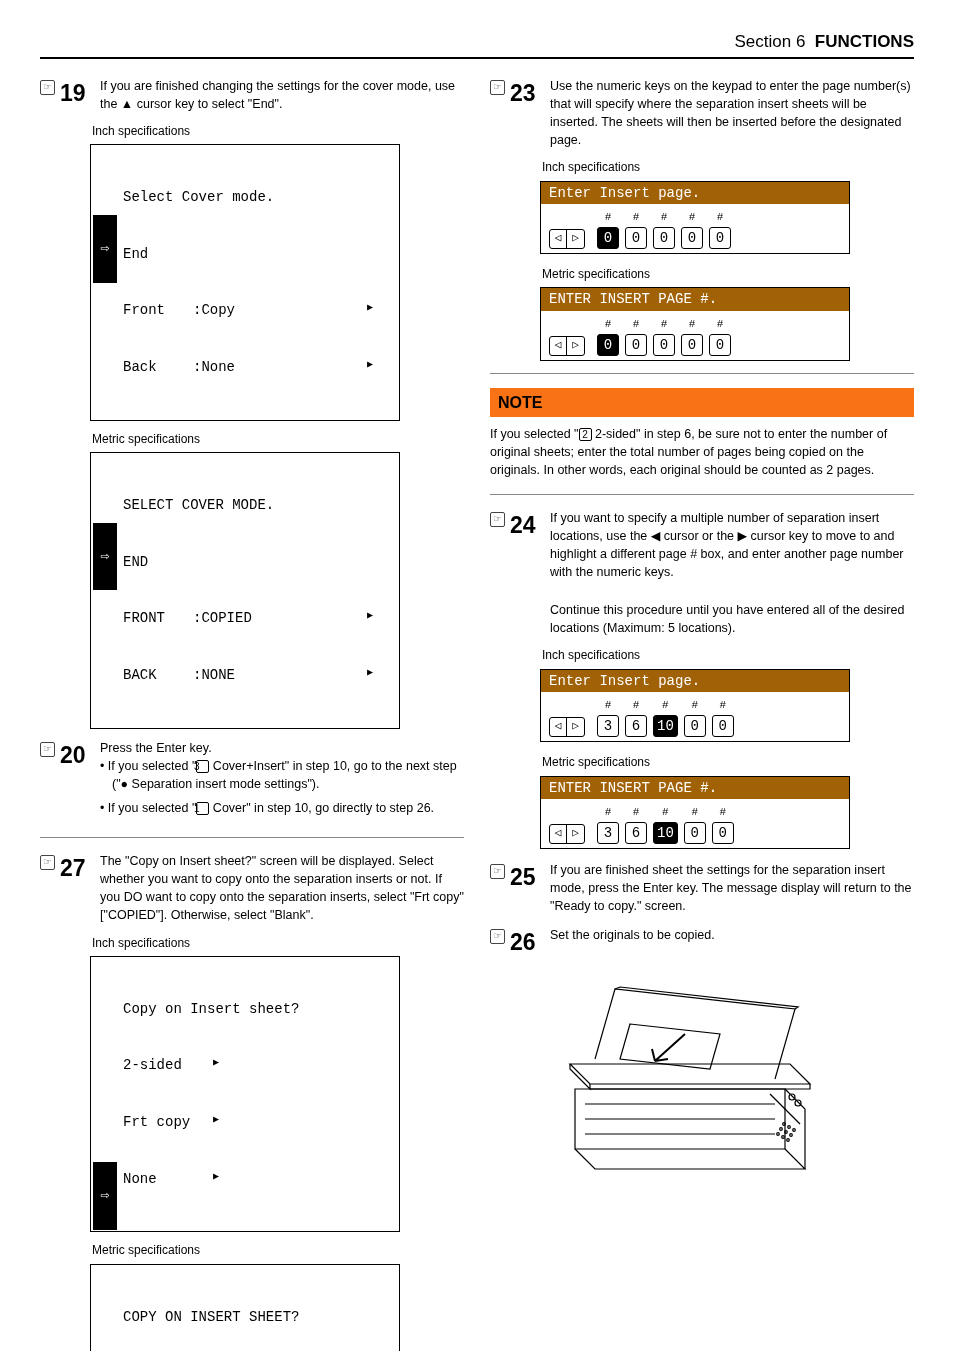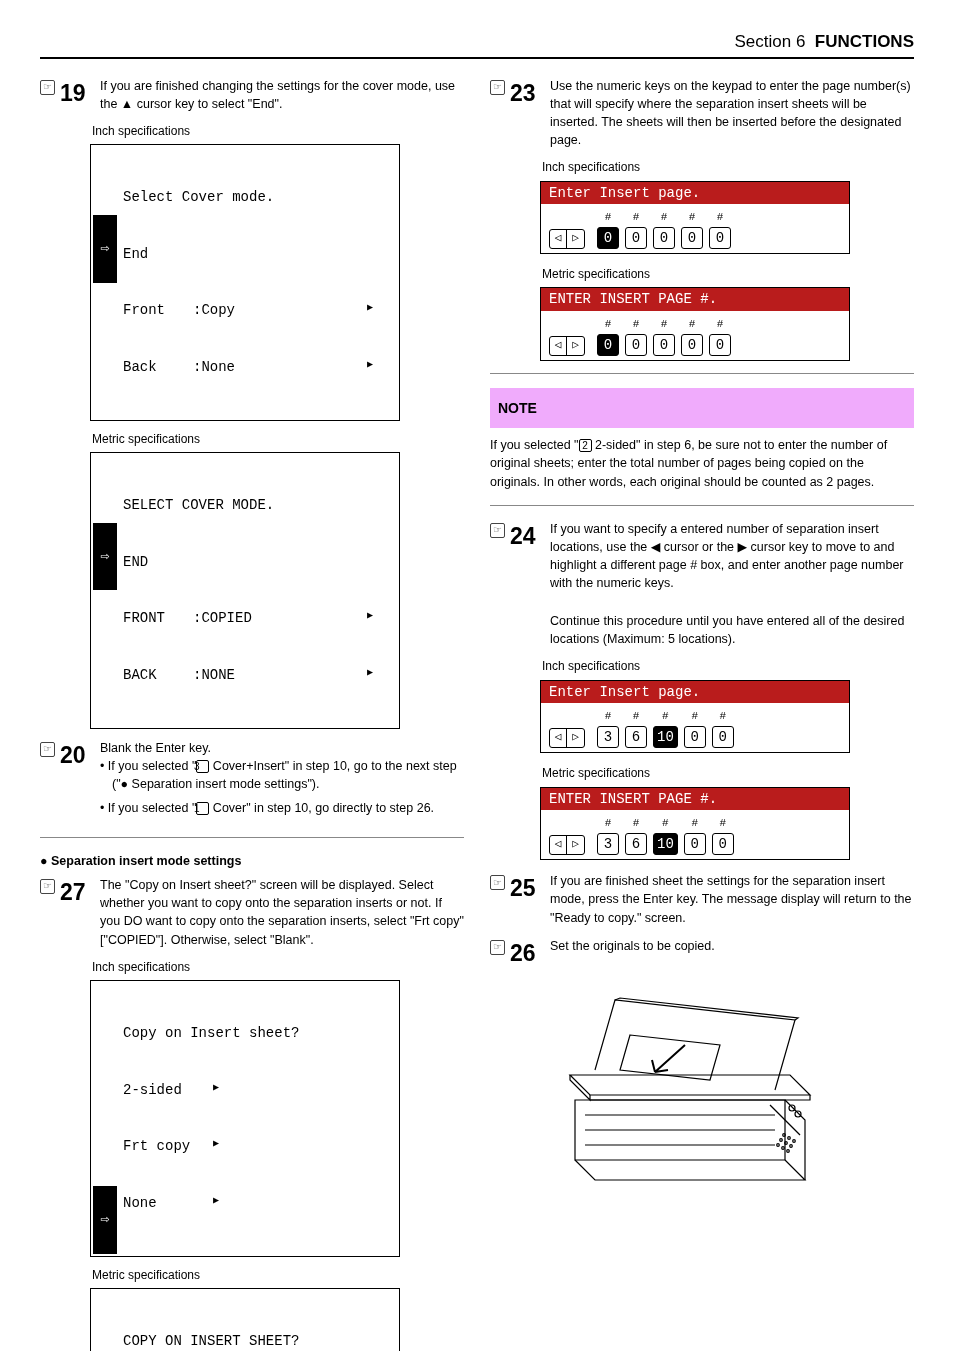--- a/index.html
+++ b/index.html
@@ -41,21 +41,21 @@
   }
   .lcd-left {
     width: 24px; flex-shrink:0;
     display:flex; flex-direction:column;
   }
   .lcd-left-cell { flex:1; }
   .lcd-left-cell.sel { background:#000; color:#fff; display:flex; align-items:center; justify-content:center; font-size:11px;}
   .lcd-right { flex:1; font-family: "Courier New", monospace; font-size: 14px; line-height: 1.35; padding: 3px 6px; white-space: pre; position:relative;}
   .tri { font-size: 10px; }
   .lcd-black-title {
-    font-family:"Courier New",monospace; font-size:14px; background:#b91c1c; color:#fff;
+    font-family:"Courier New",monospace; font-size:14px; background:#a16207; color:#fff;
     padding: 1px 8px; margin:0;
   }
   .num-row { display:flex; align-items:flex-end; gap:6px; padding:6px 8px 4px 8px; font-family:"Courier New",monospace;}
   .nav-keys {
     display:inline-flex; border:1.5px solid #000; border-radius:3px; overflow:hidden;
     font-size:11px; margin-right:6px;
   }
   .nav-keys span { width:17px; text-align:center; padding:1px 0; }
   .nav-keys span:first-child { border-right:1.5px solid #000;}
   .digit-box {
@@ -65,21 +65,21 @@
   .digit-val {
     border:1.5px solid #000; border-radius:3px 3px 3px 3px;
     min-width:22px; text-align:center; font-family:"Courier New",monospace; font-size:14px;
     padding: 0 3px;
   }
   .digit-val.sel { background:#000; color:#fff;}
   .lcd-outer {
     border:1px solid #000; margin: 0 0 12px 50px; width: 310px;
   }
   .notes-head {
-    background:#f0abfc; padding: 10px 8px; font-weight:bold; font-size:14px;
+    background:#f97316; padding: 3px 8px; font-weight:bold; font-size:16px;
     margin: 10px 0 8px 0;
   }
   .note-body { font-size:12.5px; margin-bottom:14px;}
   ul.bullets { list-style:none; padding:0; margin:0 0 10px 0;}
   ul.bullets li { padding-left:12px; text-indent:-12px; margin-bottom:6px; font-size:12.5px;}
   ul.bullets li::before { content:"• "; }
   .hr { border-top:1px solid #888; margin: 6px 0 14px 0;}
   .sec-head { font-weight:bold; font-size:12.5px; margin: 10px 0 6px 0;}
   .sec-head::before { content:"● "; }
   .keycap {
@@ -147,30 +147,29 @@
         <div class="lcd-line"><span class="c1">BACK</span><span class="c2">:NONE</span><span class="c3 tri">▶</span></div>
       </div>
     </div>
 
     <div class="step">
       <div class="step-num-wrap">
         <span class="step-icon">☞</span>
         <span class="step-num">20</span>
       </div>
       <div class="step-body">
-        <div>Blank the Enter key.</div>
+        <div>Press the Enter key.</div>
         <ul class="bullets">
           <li><span>If you selected "</span><span class="keycap">3</span><span> Cover+Insert" in step 10, go to the next step ("● Separation insert mode settings").</span></li>
           <li><span>If you selected "</span><span class="keycap">1</span><span> Cover" in step 10, go directly to step 26.</span></li>
         </ul>
       </div>
     </div>
 
     <div class="hr"></div>
-    <div class="sec-head">Separation insert mode settings</div>
 
     <div class="step">
       <div class="step-num-wrap">
         <span class="step-icon">☞</span>
         <span class="step-num">27</span>
       </div>
       <div class="step-body">The "Copy on Insert sheet?" screen will be displayed. Select whether you want to copy onto the separation inserts or not. If you DO want to copy onto the separation inserts, select "Frt copy" ["COPIED"]. Otherwise, select "Blank".</div>
     </div>
 
     <div class="sublabel">Inch specifications</div>
@@ -283,21 +282,21 @@
       <span>If you selected "</span><span class="keycap">2</span><span> 2-sided" in step 6, be sure not to enter the number of original sheets; enter the total number of pages being copied on the originals. In other words, each original should be counted as 2 pages.</span>
     </div>
     <div class="hr"></div>
 
     <div class="step">
       <div class="step-num-wrap">
         <span class="step-icon">☞</span>
         <span class="step-num">24</span>
       </div>
       <div class="step-body">
-        <span>If you want to specify a entered number of separation insert locations, use the </span>◀<span> cursor or the </span>▶<span> cursor key to move to and highlight a different page # box, and enter another page number with the numeric keys.</span>
+        <span>If you want to specify a multiple number of separation insert locations, use the </span>◀<span> cursor or the </span>▶<span> cursor key to move to and highlight a different page # box, and enter another page number with the numeric keys.</span>
         <div style="margin-top:20px">Continue this procedure until you have entered all of the desired locations (Maximum: 5 locations).</div>
       </div>
     </div>
 
     <div class="sublabel">Inch specifications</div>
     <div class="lcd-outer">
       <div class="lcd-black-title">Enter Insert page.</div>
       <div class="num-row">
         <span class="nav-keys">
             <span>◁</span>

